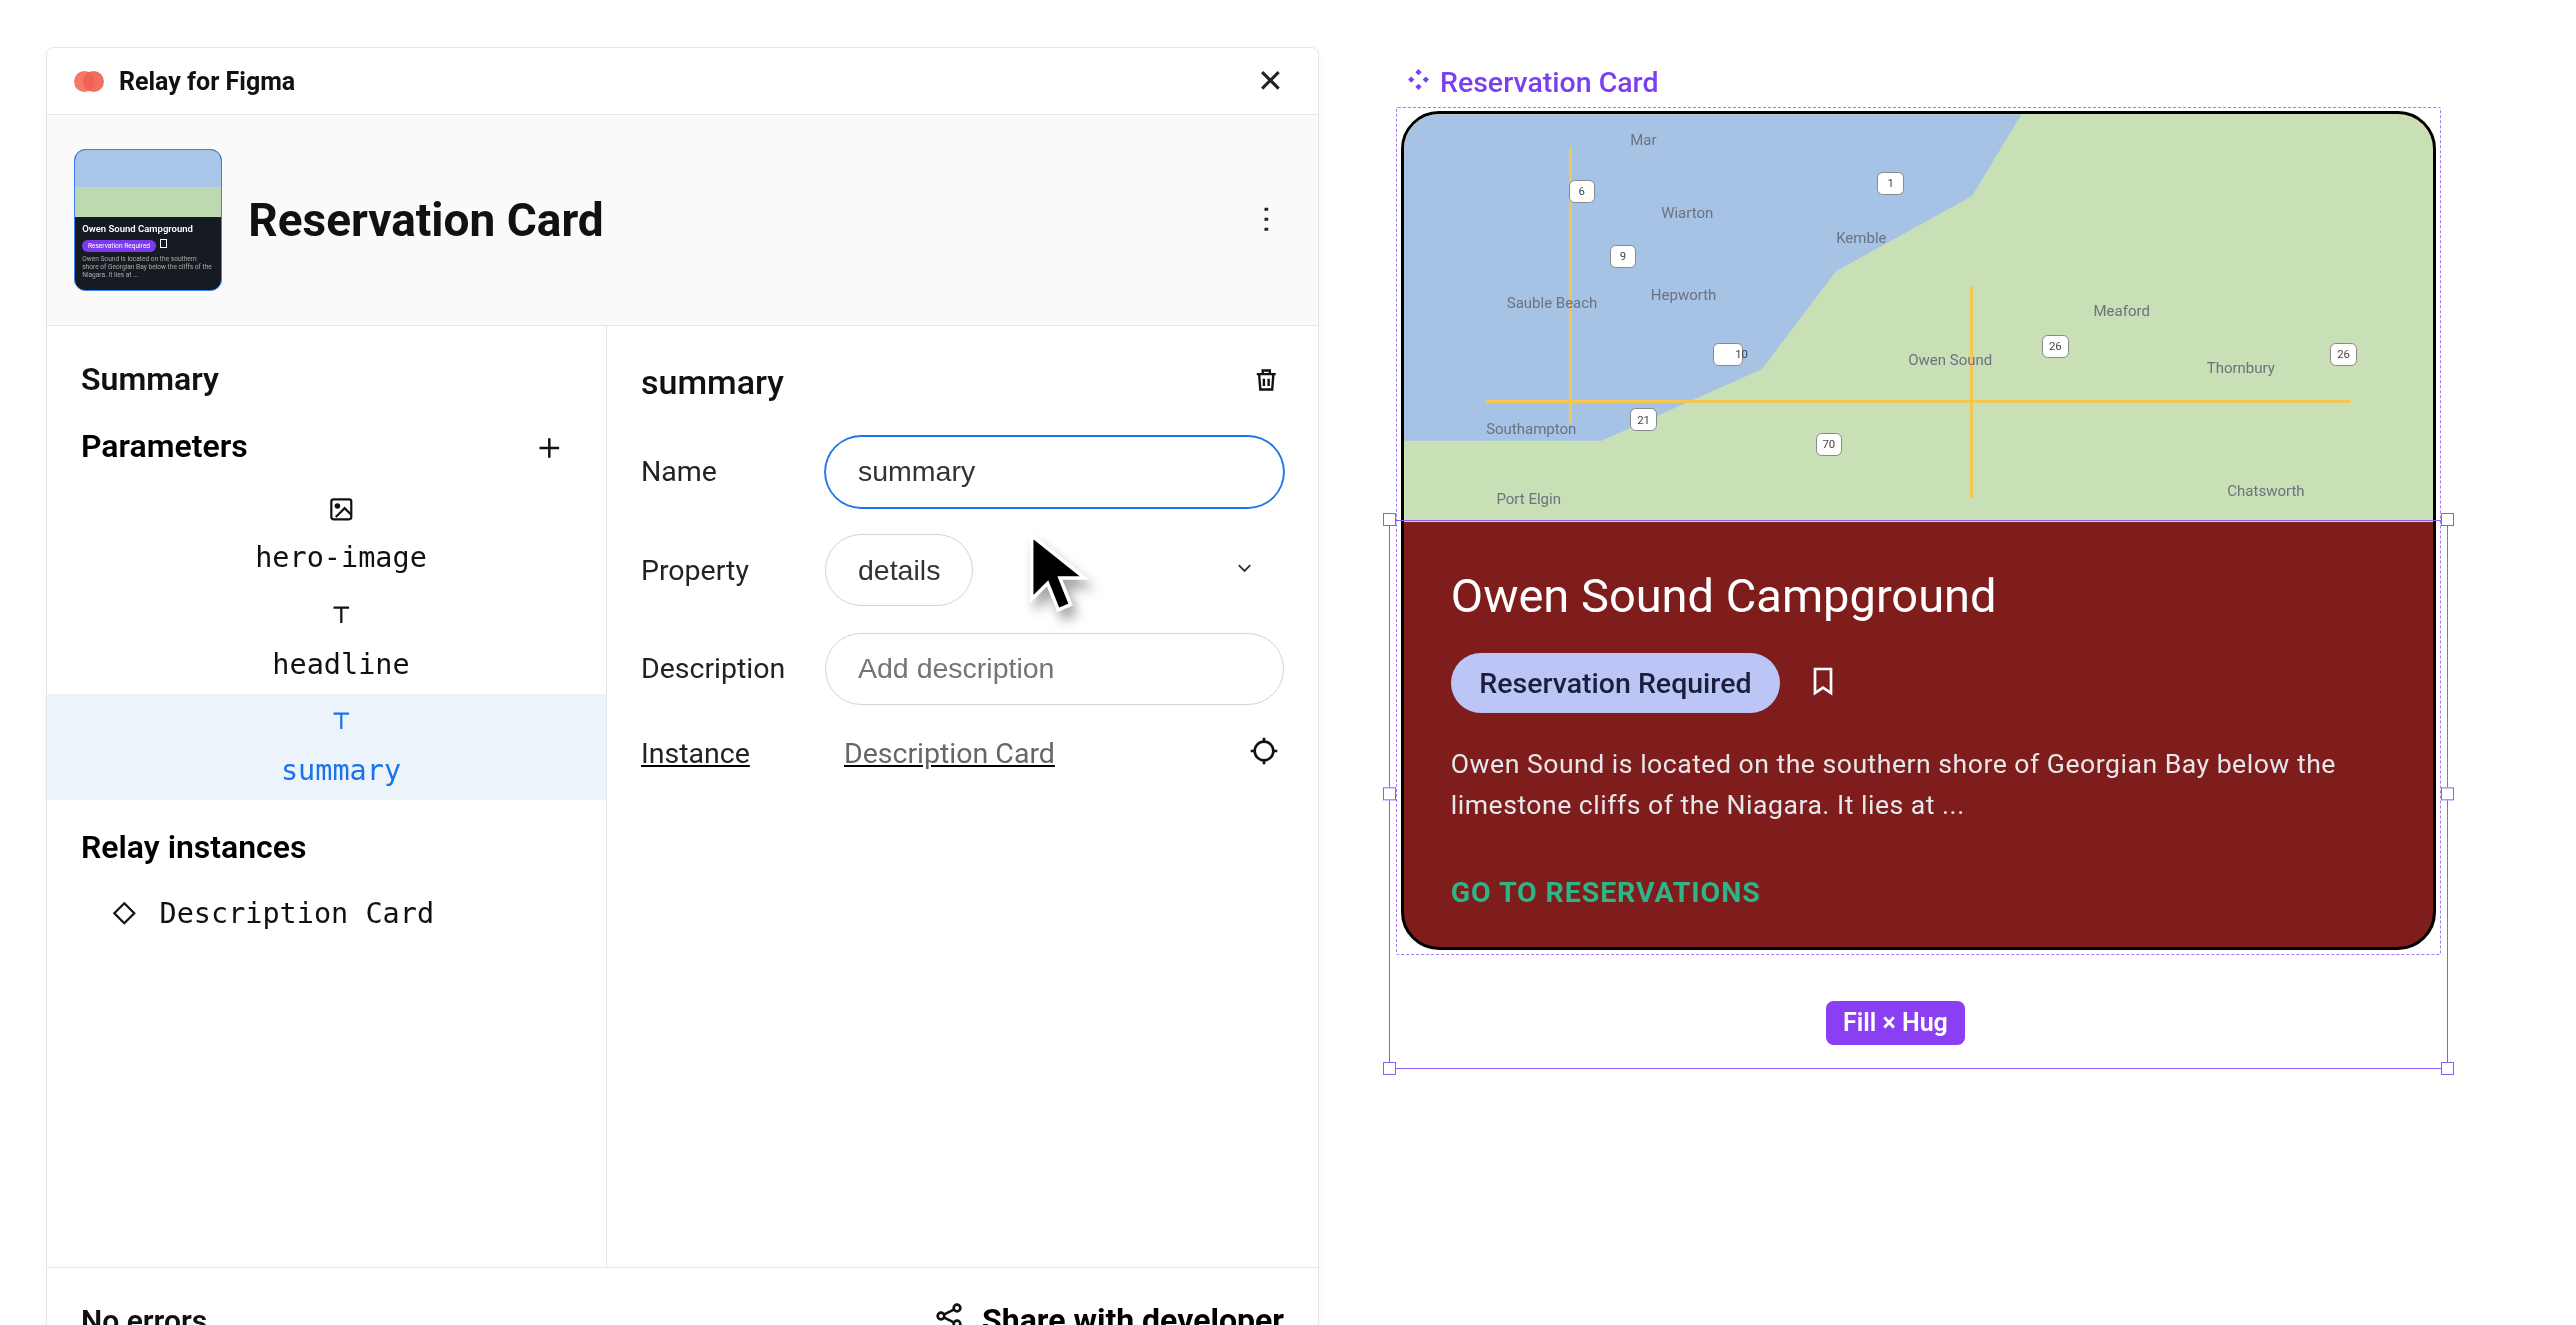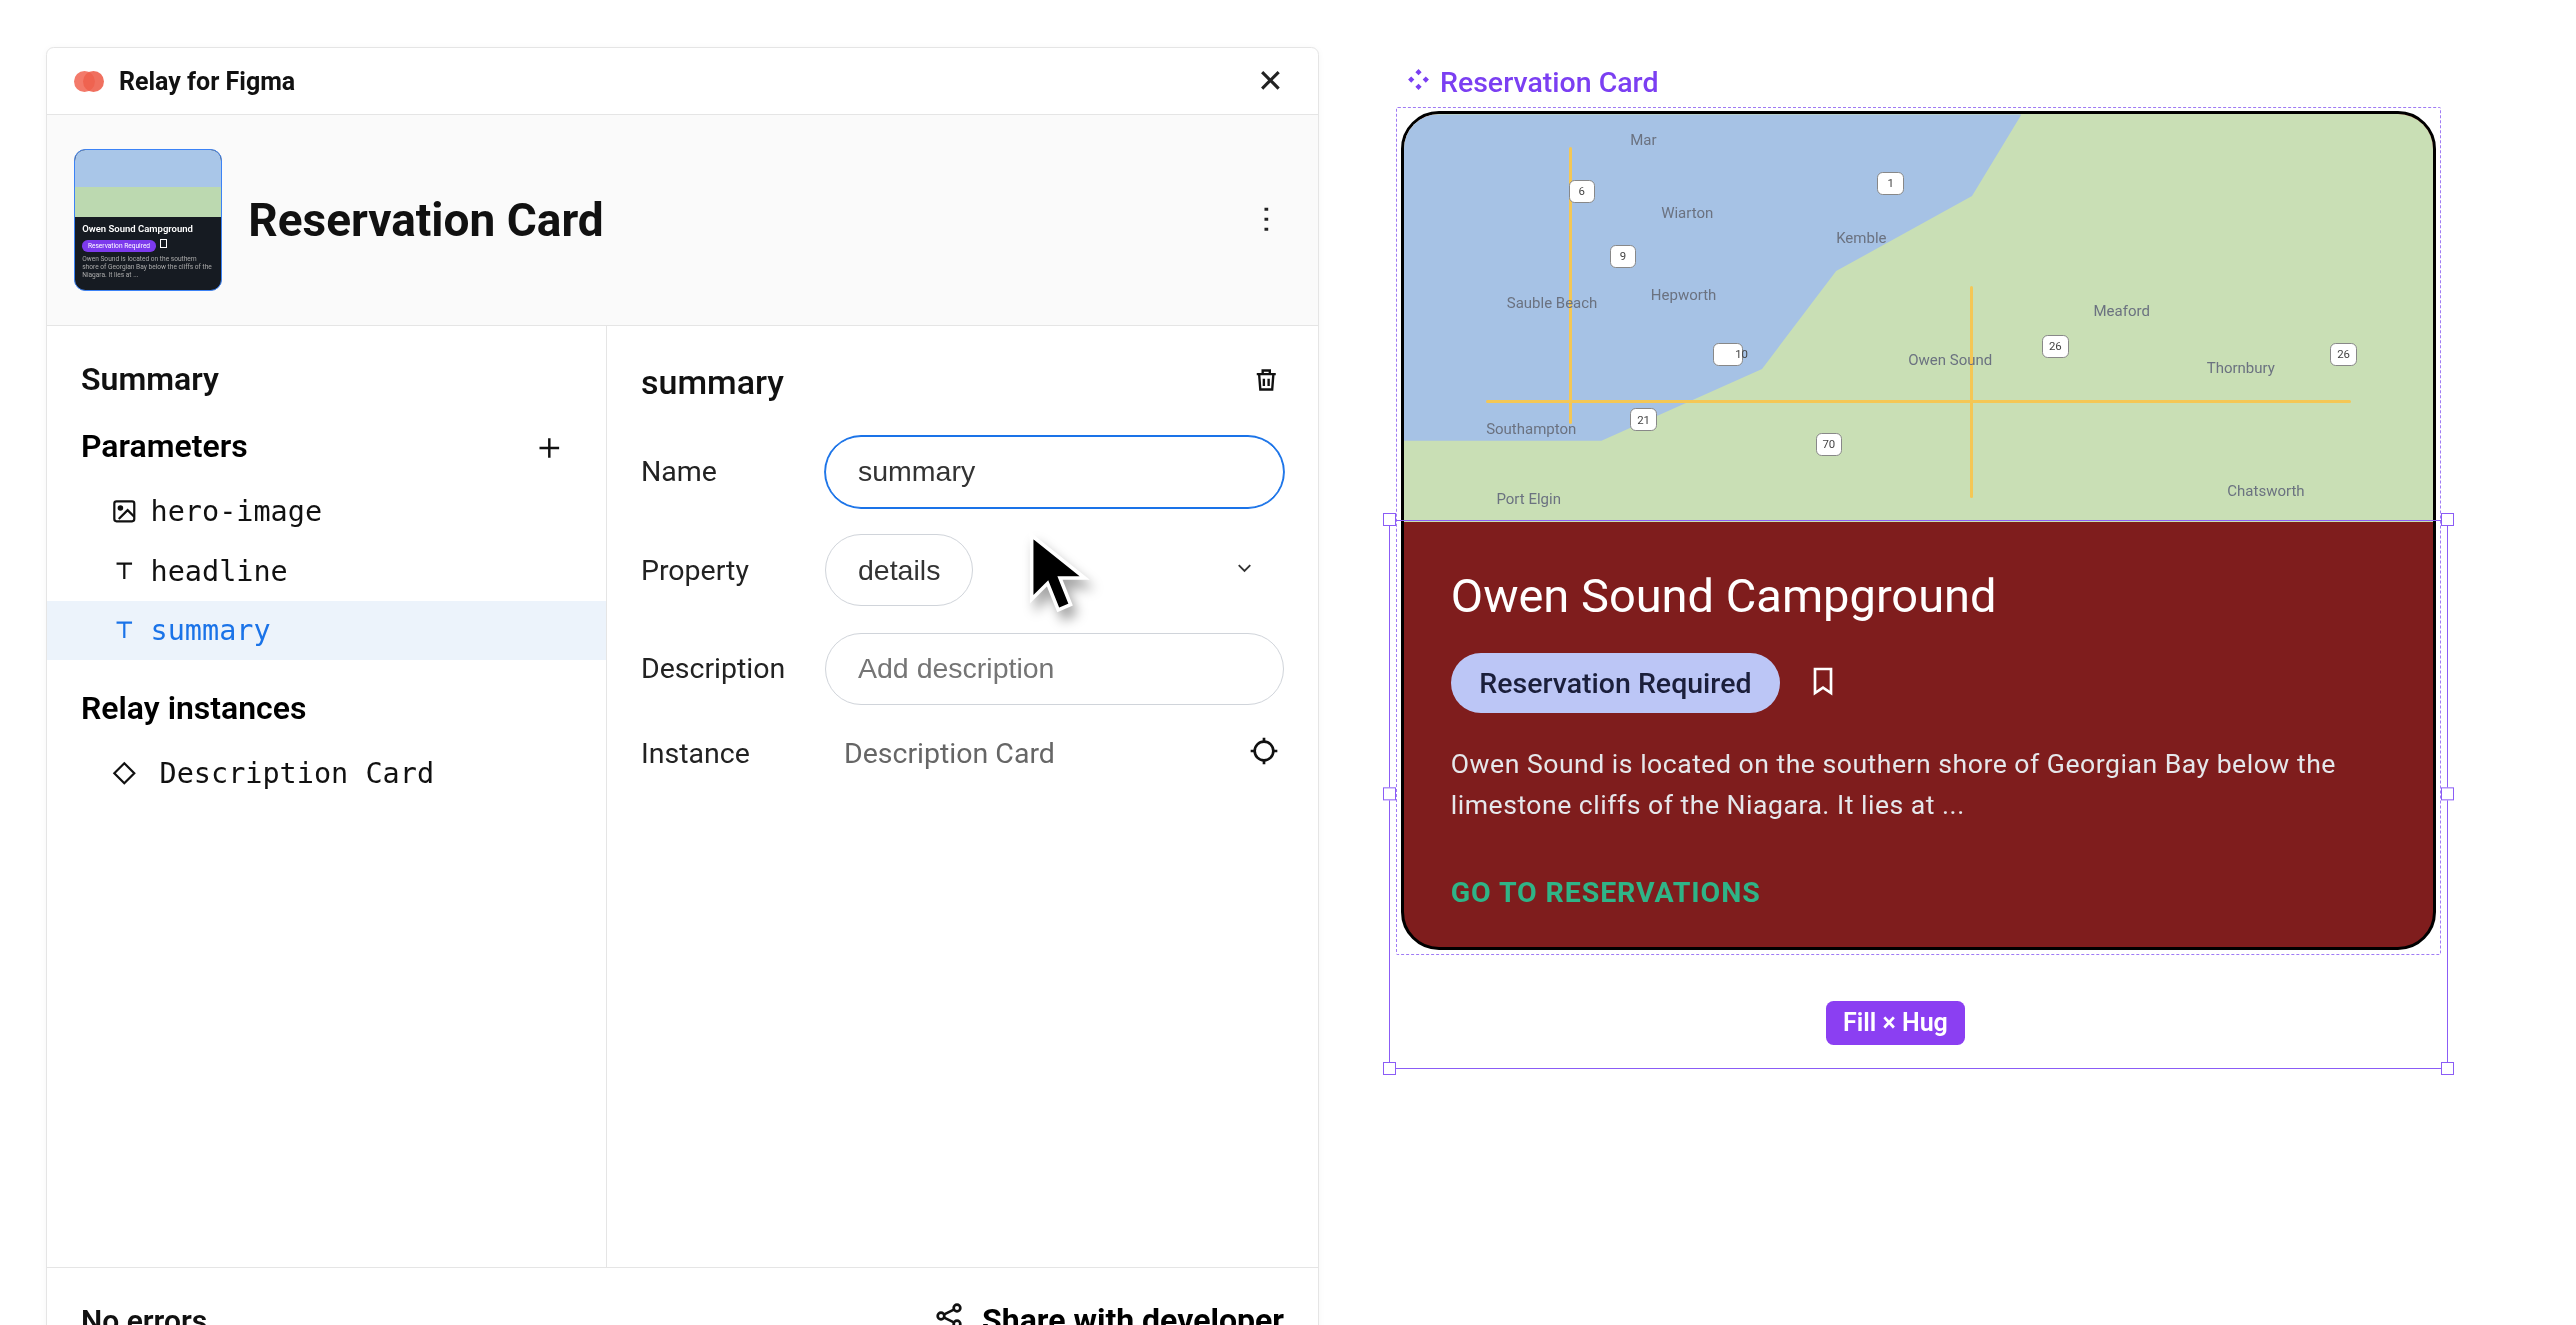--- a/index.html
+++ b/index.html
@@ -82,25 +82,26 @@
   .sec-title { font-size:32px; font-weight:600; color:#111; padding:0 34px 28.5px 34px; }
   .sec-row-hdr {
     display:flex; align-items:center; justify-content:space-between;
     padding:0 34px 17px 34px;
   }
   .sec-row-hdr-label { font-size:32px; font-weight:600; }
   .plus-btn { font-size:38px; color:#111; cursor:pointer; line-height:1; padding:0 3.8px;}
 
   .param-list { display:flex; flex-direction:column; }
   .param-item {
-    display:flex; align-items:center; gap:12px;
+    display:flex; align-items:center; gap:18px;
     padding:13.3px 34px 13.3px 63px;
     font-family: "SFMono-Regular", ui-monospace, Menlo, Consolas, monospace;
     font-size:28.5px; color:#111;
     cursor:pointer;
+    flex-direction:column;
   }
   .param-item.selected { background:#ecf3fb; color:#1a73e8; }
   .param-icon { width:28.5px; height:28.5px; display:inline-flex; align-items:center; justify-content:center; }
   .param-icon svg { width:26.6px; height:26.6px; }
 
   .relay-instances-hdr { font-size:32px; font-weight:600; padding:28.5px 34px 17px 34px; }
   .instance-item {
     display:flex; align-items:center; gap:21px;
     padding:13.3px 34px 13.3px 63px;
     font-family: "SFMono-Regular", ui-monospace, Menlo, Consolas, monospace;
@@ -131,20 +132,21 @@
   .pill-select-wrap { flex:1; position:relative; }
   .pill-select-wrap .chev {
     position:absolute; right:28.5px; top:50%; transform:translateY(-50%);
     pointer-events:none;
   }
   .pill-placeholder { color:#0f172a; }
   
   .instance-row {
     display:flex; align-items:center; justify-content:space-between;
     margin-top:13px;
+    text-decoration:underline;
   }
   .instance-row .form-label { width:161px; font-size:28.5px; }
   .instance-val { font-size:28.5px; color:#666; flex:1; padding-left:42px; }
   .target-btn { cursor:pointer; padding:3.8px; }
   .target-btn svg { width:32px; height:32px; }
 
   
   .panel-footer {
     display:flex; align-items:center; justify-content:space-between;
     padding:32px 34px; border-top:0.9px solid #e5e5e5;

